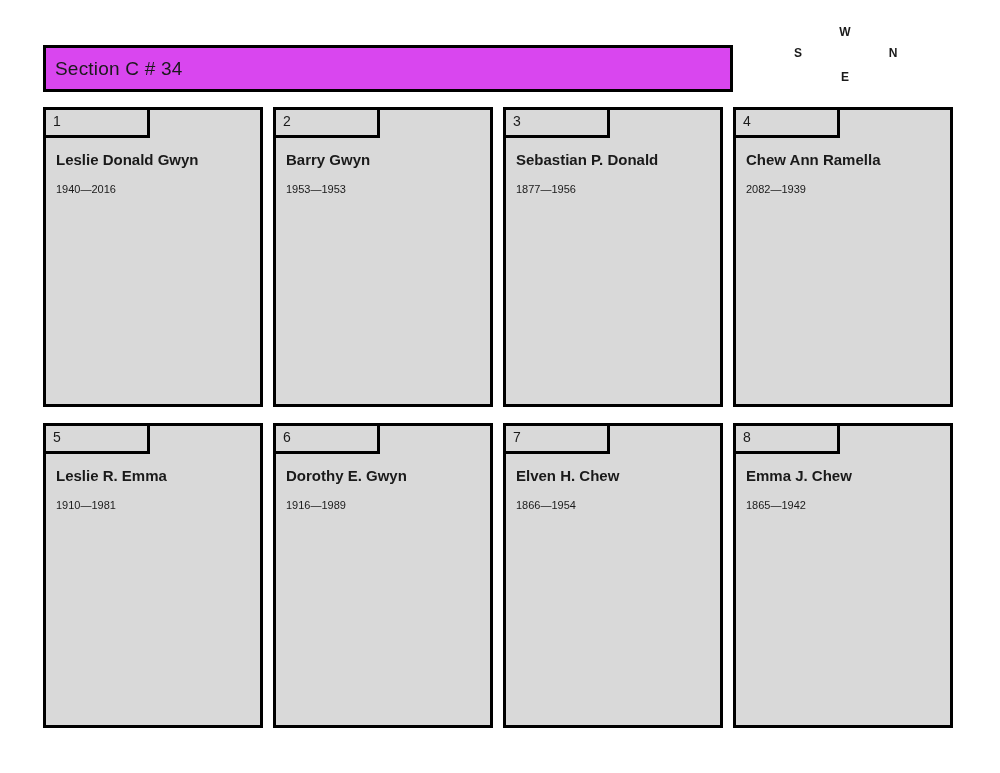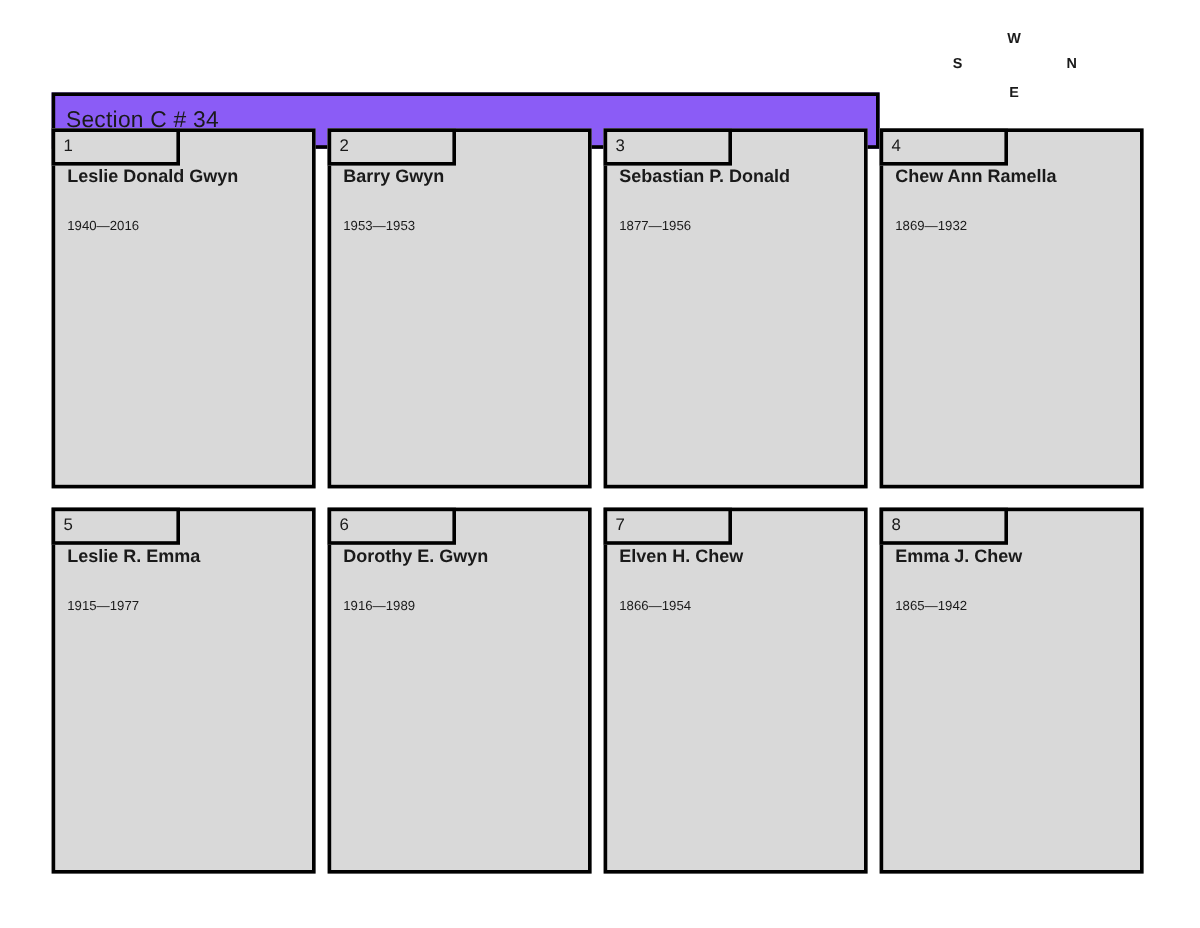--- a/index.html
+++ b/index.html
@@ -9,27 +9,26 @@
     font-family: "Liberation Sans", sans-serif;
     color: #1a1a1a;
     overflow: hidden;
     position: relative;
   }
   .section-header {
     position: absolute;
     left: 43px; top: 45px;
     width: 690px; height: 47px;
     border: 3px solid #000000;
-    background: #8b5cf6;
+    background: #d946ef;
     display: flex;
     align-items: center;
     padding-left: 9px;
     font-size: 19px;
     letter-spacing: 0.2px;
-    margin-top: 32px;
   }
   .compass {
     position: absolute;
     left: 775px; top: 10px;
     width: 140px; height: 85px;
   }
   .compass span {
     position: absolute;
     font-size: 12px;
     font-weight: bold;
@@ -58,21 +57,21 @@
     position: absolute;
     left: -3px; top: -3px;
     width: 107px; height: 31px;
     border: 3px solid #000000;
     background: #d9d9d9;
     font-size: 14px;
     padding: 3px 0 0 7px;
   }
   .plot-name {
     position: absolute;
-    left: 10px; top: 29px;
+    left: 10px; top: 41px;
     font-size: 15px;
     font-weight: bold;
     white-space: nowrap;
   }
   .plot-dates {
     position: absolute;
     left: 10px; top: 73px;
     font-size: 11px;
     white-space: nowrap;
   }
@@ -115,29 +114,29 @@
     </div>
     <div class="plot-name">Sebastian P. Donald</div>
     <div class="plot-dates">1877—1956</div>
   </div>
 
   <div class="plot-card">
     <div class="plot-tab">
       <span>4</span>
     </div>
     <div class="plot-name">Chew Ann Ramella</div>
-    <div class="plot-dates">1869—1932</div>
+    <div class="plot-dates">2082—1939</div>
   </div>
 
   <div class="plot-card">
     <div class="plot-tab">
       <span>5</span>
     </div>
     <div class="plot-name">Leslie R. Emma</div>
-    <div class="plot-dates">1915—1977</div>
+    <div class="plot-dates">1910—1981</div>
   </div>
 
   <div class="plot-card">
     <div class="plot-tab">
       <span>6</span>
     </div>
     <div class="plot-name">Dorothy E. Gwyn</div>
     <div class="plot-dates">1916—1989</div>
   </div>
 

